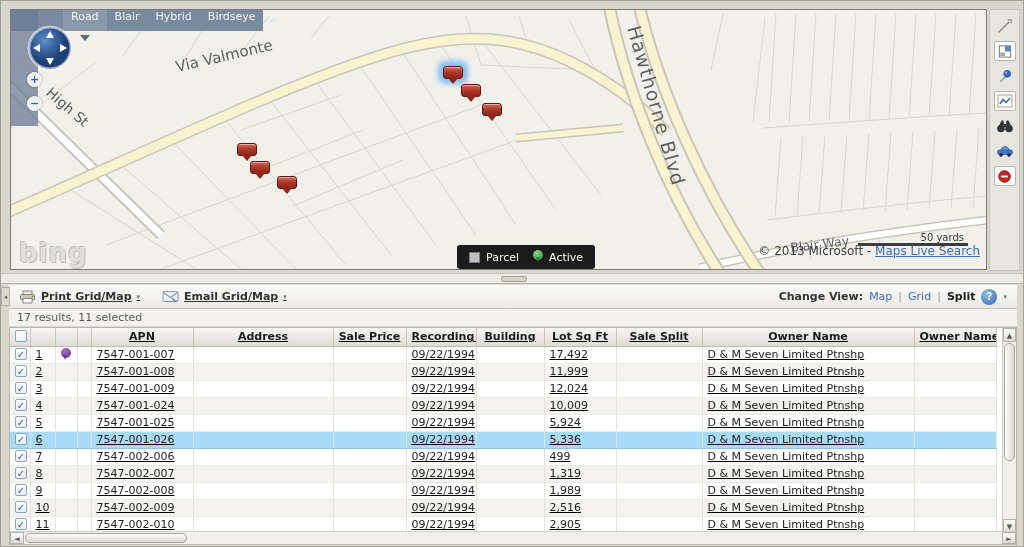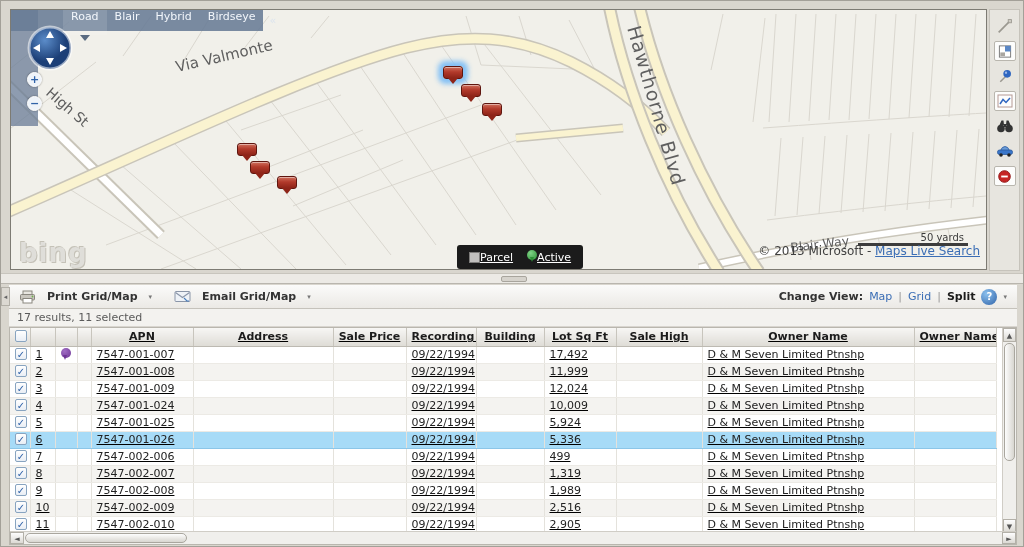--- a/index.html
+++ b/index.html
@@ -23,21 +23,21 @@
   .map-collapse { color:#dce4ee; font-size:11px; padding:3px 6px; cursor:pointer; }
   .compass { position:absolute; left:15px; top:14px; width:48px; height:48px; z-index:7; cursor:pointer; }
   .zoom-btn { position:absolute; left:16px; width:15px; height:15px; border-radius:50%; background:#eef3f9; border:1px solid #fff; box-shadow:0 0 2px rgba(0,0,0,.4); color:#2f62a8; font:bold 11px/13px "DejaVu Sans",sans-serif; text-align:center; z-index:7; cursor:pointer; }
   .zoom-in { top:62px; } .zoom-out { top:86px; }
 
   .map-pin { position:absolute; width:20px; height:13px; border-radius:3px; background:linear-gradient(180deg,#d0705d 0%,#b23a2b 45%,#8e2418 100%); border:1px solid #5f160f; box-shadow:inset 0 1px 0 rgba(255,255,255,.45); z-index:5; cursor:pointer; }
   .map-pin::after { content:""; position:absolute; left:50%; top:100%; margin-left:-5px; border:5px solid transparent; border-top:6px solid #8e2418; border-bottom:0; }
   .map-pin.hl { box-shadow:0 0 5px 5px rgba(125,190,245,.95), inset 0 1px 0 rgba(255,255,255,.45); }
 
   .map-legend { position:absolute; left:446px; top:235px; background:#1b1b1b; border-radius:3px; padding:5px 12px; display:flex; align-items:center; gap:14px; z-index:6; }
-  .legend-item { display:flex; align-items:center; color:#fff; font-size:11px;text-decoration:underline; }
+  .legend-item { display:flex; align-items:center; gap:6px; color:#fff; font-size:11px; }
   .legend-square { width:11px; height:11px; background:#c0bfbd; border:1px solid #7c7b79; }
   .gpin { width:10px; height:14px; position:relative; display:inline-block; }
   .gpin::before { content:""; position:absolute; left:0; right:0; top:0; height:10px; background:radial-gradient(circle at 35% 30%,#7fd486,#2d8f36); border-radius:50%; }
   .gpin::after { content:""; position:absolute; left:2.5px; bottom:0; border:2.5px solid transparent; border-top:5px solid #2d8f36; }
 
   .bing-logo { position:absolute; left:8px; top:228px; font:bold 26px "DejaVu Sans",sans-serif; letter-spacing:1px; color:rgba(255,255,255,.55); text-shadow:0 0 1px #b9b6ac, 1px 1px 0 #c6c3b9, -1px -1px 0 #c6c3b9; z-index:4; }
   .map-scale { position:absolute; right:18px; top:222px; width:110px; z-index:4; }
   .map-scale .lbl { font-size:10px; color:#3c3c3c; text-align:right; padding-right:4px; }
   .map-scale .bar { height:3px; border-bottom:3px solid #3c3c3c; border-left:2px solid #3c3c3c; border-right:2px solid #3c3c3c; }
   .map-copyright { position:absolute; right:6px; top:234px; font-size:12px; color:#3f3f3f; z-index:4; }
@@ -48,21 +48,21 @@
   .rt-icon { width:22px; height:20px; display:flex; align-items:center; justify-content:center; cursor:pointer; }
   .rt-icon.boxed { background:#fdfdfc; border:1px solid #b9b6ae; border-radius:2px; }
 
   
   .splitter { position:absolute; left:0; top:272px; width:1024px; height:11px; background:#eceae5; border-top:1px solid #c8c5bd; border-bottom:1px solid #b9b6ae; }
   .splitter-handle { position:absolute; left:500px; top:2px; width:26px; height:6px; background:#d6d3cc; border:1px solid #a8a59d; border-radius:2px; cursor:row-resize; }
 
   
   .grid-toolbar { position:absolute; left:8px; top:284px; width:1008px; height:24px; background:linear-gradient(#fbfbfa,#ebe9e5); border-bottom:1px solid #c5c2bb; display:flex; align-items:center; padding:0 10px; }
   .gt-collapse { position:absolute; left:-8px; top:2px; width:9px; height:19px; background:#dcd9d2; border:1px solid #b3b0a8; font-size:7px; color:#666; text-align:center; line-height:18px; cursor:pointer; }
-  .gt-btn { display:flex; align-items:center; gap:11px; font-size:11px; font-weight:bold; color:#333; margin-right:22px; cursor:pointer; }
+  .gt-btn { display:flex; align-items:center; gap:5px; font-size:11px; font-weight:bold; color:#333; margin-right:22px; cursor:pointer;text-decoration:underline; }
   .caret { font-size:7px; color:#777; }
   .gt-right { margin-left:auto; display:flex; align-items:center; gap:6px; font-size:11px; }
   .cv-label { font-weight:bold; color:#333; }
   .cv-link { color:#3b6eb5; cursor:pointer; }
   .cv-sep { color:#999; }
   .cv-current { color:#1c1c1c; font-weight:bold; }
   .help-btn { width:16px; height:16px; border-radius:50%; background:radial-gradient(circle at 35% 30%,#8cc1ee,#2f62a8); color:#fff; font:bold 10px/16px "DejaVu Sans",sans-serif; text-align:center; cursor:pointer; }
 
   
   .results-bar { position:absolute; left:8px; top:308px; width:1008px; height:18px; background:#f3f2ef; border-bottom:1px solid #d8d5cf; font-size:11px; color:#5a5a5a; padding:2px 0 8px 8px; }
@@ -295,21 +295,21 @@
           <th class="c-cb"><span class="cb empty">&nbsp;</span></th>
           <th></th>
           <th></th>
           <th></th>
           <th>APN</th>
           <th>Address</th>
           <th>Sale Price</th>
           <th>Recording D</th>
           <th>Building</th>
           <th>Lot Sq Ft</th>
-          <th>Sale High</th>
+          <th>Sale Split</th>
           <th>Owner Name</th>
           <th>Owner Name 2</th>
         </tr>
       </thead>
       <tbody id="grid-body">
           <tr class="r-odd">
             <td class="c-cb"><span class="cb">✓</span></td>
             <td>1</td>
             <td><span class="ppin"></span></td>
             <td></td>

